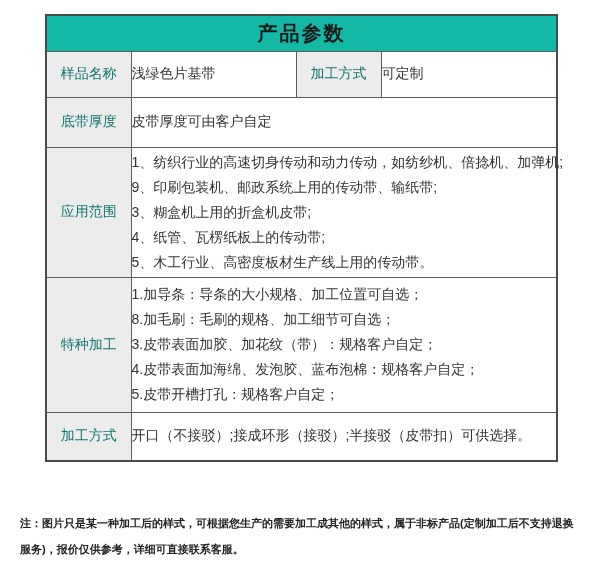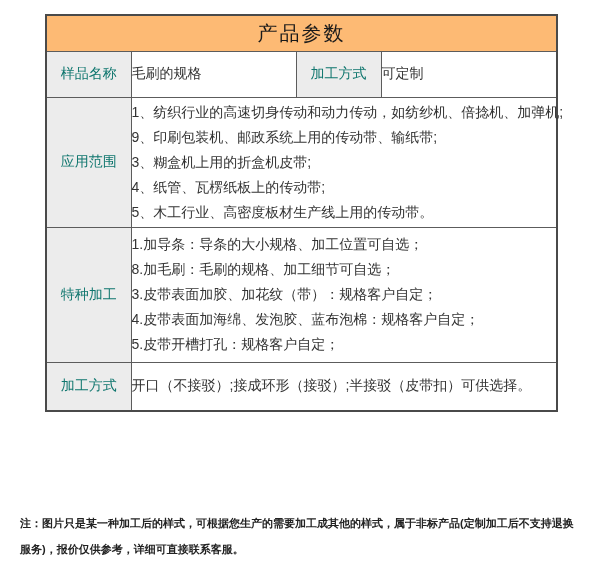--- a/index.html
+++ b/index.html
@@ -26,24 +26,24 @@
     padding: 0;
   }
   col.c1, col.c3 { width: 85px; }
   col.c2 { width: 165px; }
   col.c4 { width: 176px; }
 
   td.title-cell {
     height: 36px;
     text-align: center;
     font-size: 20px;
-    font-weight: normal;
+    font-weight: bold;
     color: #1a1a1a;
     letter-spacing: 2px;
-    background: #fdba74;
+    background: #14b8a6;
   }
   td.label {
     background: #ececec;
     text-align: center;
     color: #0f766e;
   }
   td.value { padding: 0 8px 0 12px; }
 
   tr.r1 td { height: 46px; }
   tr.r2 td { height: 39px; }
@@ -77,26 +77,30 @@
         <col class="c3">
         <col class="c4">
     </colgroup>
     <tbody>
       <tr class="r-title">
         <td class="title-cell" colspan="4">产品参数</td>
       </tr>
 
       <tr class="r1">
         <td class="label">样品名称</td>
-        <td class="value">毛刷的规格</td>
+        <td class="value">浅绿色片基带</td>
         <td class="label">加工方式</td>
         <td class="value">可定制</td>
       </tr>
 
 
+      <tr class="r3">
+        <td class="label">底带厚度</td>
+        <td class="value" colspan="3">皮带厚度可由客户自定</td>
+      </tr>
 
       <tr class="r4">
         <td class="label">应用范围</td>
         <td class="value multiline" colspan="3">
           <div class="line">1、纺织行业的高速切身传动和动力传动，如纺纱机、倍捻机、加弹机;</div>
           <div class="line">9、印刷包装机、邮政系统上用的传动带、输纸带;</div>
           <div class="line">3、糊盒机上用的折盒机皮带;</div>
           <div class="line">4、纸管、瓦楞纸板上的传动带;</div>
           <div class="line">5、木工行业、高密度板材生产线上用的传动带。</div>
         </td>

